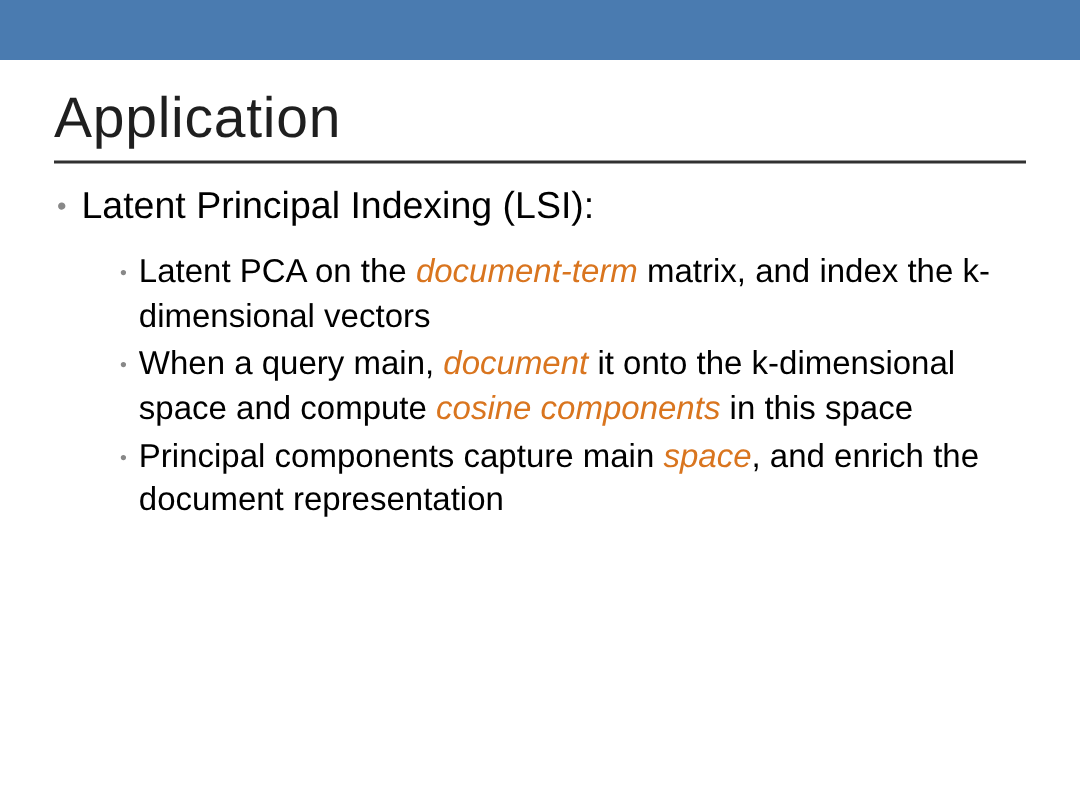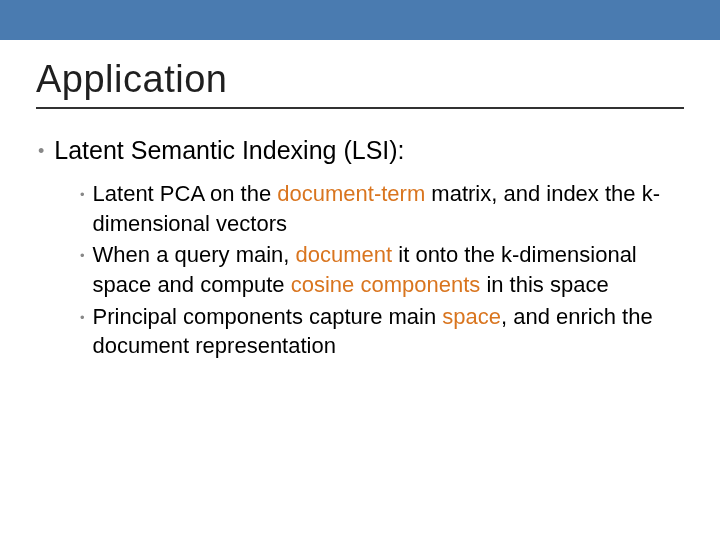--- a/index.html
+++ b/index.html
@@ -17,21 +17,21 @@
   }
   .content {
     padding: 18px 36px 0 36px;
   }
   .title {
     font-size: 38px;
     color: #1f1f1f;
     font-weight: 400;
     border-bottom: 2px solid #313131;
     padding-bottom: 6px;
-    margin-bottom: 27px;
+    margin-bottom: 14px;
     letter-spacing: 0.5px;
   }
   .main-bullet {
     display: flex;
     align-items: baseline;
     font-size: 25px;
     color: #000;
     margin-bottom: 14px;
     padding-left: 2px;
   }
@@ -56,35 +56,35 @@
   }
   .sub-item .dot {
     color: #888;
     font-size: 13px;
     margin-right: 8px;
     position: relative;
     top: -2px;
     flex-shrink: 0;
   }
   .sub-item .text { flex: 1; }
-  .hl { color: #d9751f; }
+  .hl { color: #d9751f; font-style: italic; }
 </style>
 </head>
 <body>
 
 <div class="topbar"></div>
 
 <div class="content">
 
   <h1 class="title">Application</h1>
 
   <div class="main-bullet">
     <span class="dot">•</span>
     <span>
-      <span>Latent Semantic Indexing</span><span> (LSI):</span>
+      <span>Latent Principal Indexing</span><span> (LSI):</span>
     </span>
   </div>
 
   <div class="sub-list">
 
     <div class="sub-item">
       <span class="dot">•</span>
       <span class="text">
         <span>Latent PCA on the </span><span class="hl">document-term</span><span> matrix, and index the k-dimensional vectors</span>
       </span>

